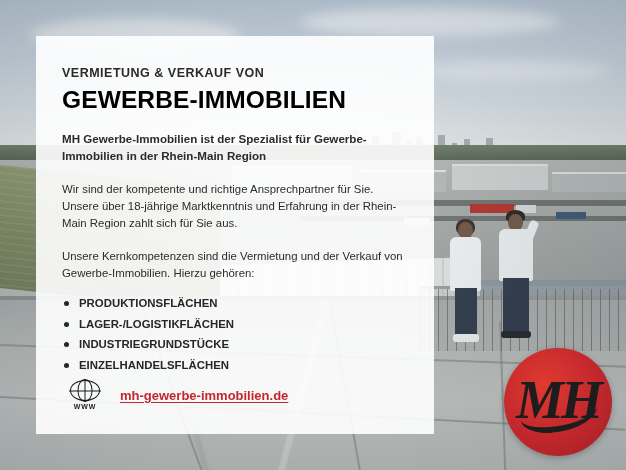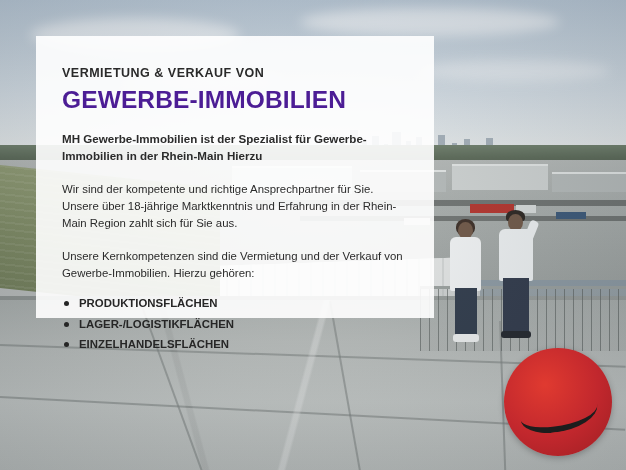--- a/index.html
+++ b/index.html
@@ -193,37 +193,37 @@
   .tone {
     position: absolute; inset: 0;
     background: radial-gradient(ellipse at 50% 45%, rgba(255,255,255,.05), rgba(30,40,50,.16) 100%);
     pointer-events: none;
   }
 
   
   .panel {
     position: absolute;
     left: 36px; top: 36px;
-    width: 398px; height: 282px;
+    width: 398px; height: 398px;
     background: rgba(255,255,255,0.90);
     box-sizing: border-box;
     padding: 26px 26px 0 26px;
   }
   .eyebrow {
     font-size: 12.5px;
     font-weight: bold;
     letter-spacing: .04em;
     color: #2a2a2a;
     margin: 4px 0 6px 0;
   }
   .headline {
     font-size: 24.5px;
     font-weight: bold;
     letter-spacing: .005em;
-    color: #4c1d95;
+    color: #000000;
     margin: 0 0 16px 0;
   }
   .lead {
     font-size: 11.6px;
     font-weight: bold;
     color: #2b2b2b;
     line-height: 1.5;
     margin: 0 0 16px 0;
   }
   .para {
@@ -408,29 +408,40 @@
       <div class="p-legs"></div>
       <div class="p-shoe"></div>
     </div>
 
     <div class="tone"></div>
   </div>
 
   <div class="panel">
     <div class="eyebrow">VERMIETUNG &amp; VERKAUF VON</div>
     <div class="headline">GEWERBE-IMMOBILIEN</div>
-    <div class="lead">MH Gewerbe-Immobilien ist der Spezialist für Gewerbe-Immobilien in der Rhein-Main Hierzu</div>
+    <div class="lead">MH Gewerbe-Immobilien ist der Spezialist für Gewerbe-Immobilien in der Rhein-Main Region</div>
     <p class="para">Wir sind der kompetente und richtige Ansprechpartner für Sie. Unsere über 18-jährige Marktkenntnis und Erfahrung in der Rhein-Main Region zahlt sich für Sie aus.</p>
     <p class="para">Unsere Kernkompetenzen sind die Vermietung und der Verkauf von Gewerbe-Immobilien. Hierzu gehören:</p>
 
     <ul class="bullets">
       <li>PRODUKTIONSFLÄCHEN</li>
       <li>LAGER-/LOGISTIKFLÄCHEN</li>
+      <li>INDUSTRIEGRUNDSTÜCKE</li>
       <li>EINZELHANDELSFLÄCHEN</li>
     </ul>
 
+    <div class="footer">
+      <div class="www">
+        <div class="globe">
+            <div class="lat"></div>
+          </div>
+        <div class="wlabel">WWW</div>
+      </div>
+      <a class="weburl" href="#">mh-gewerbe-immobilien.de</a>
+    </div>
   </div>
 
   <div class="logo">
+    <div class="mh">MH</div>
     <div class="swoosh"></div>
   </div>
 
 </div>
 
 </body></html>

